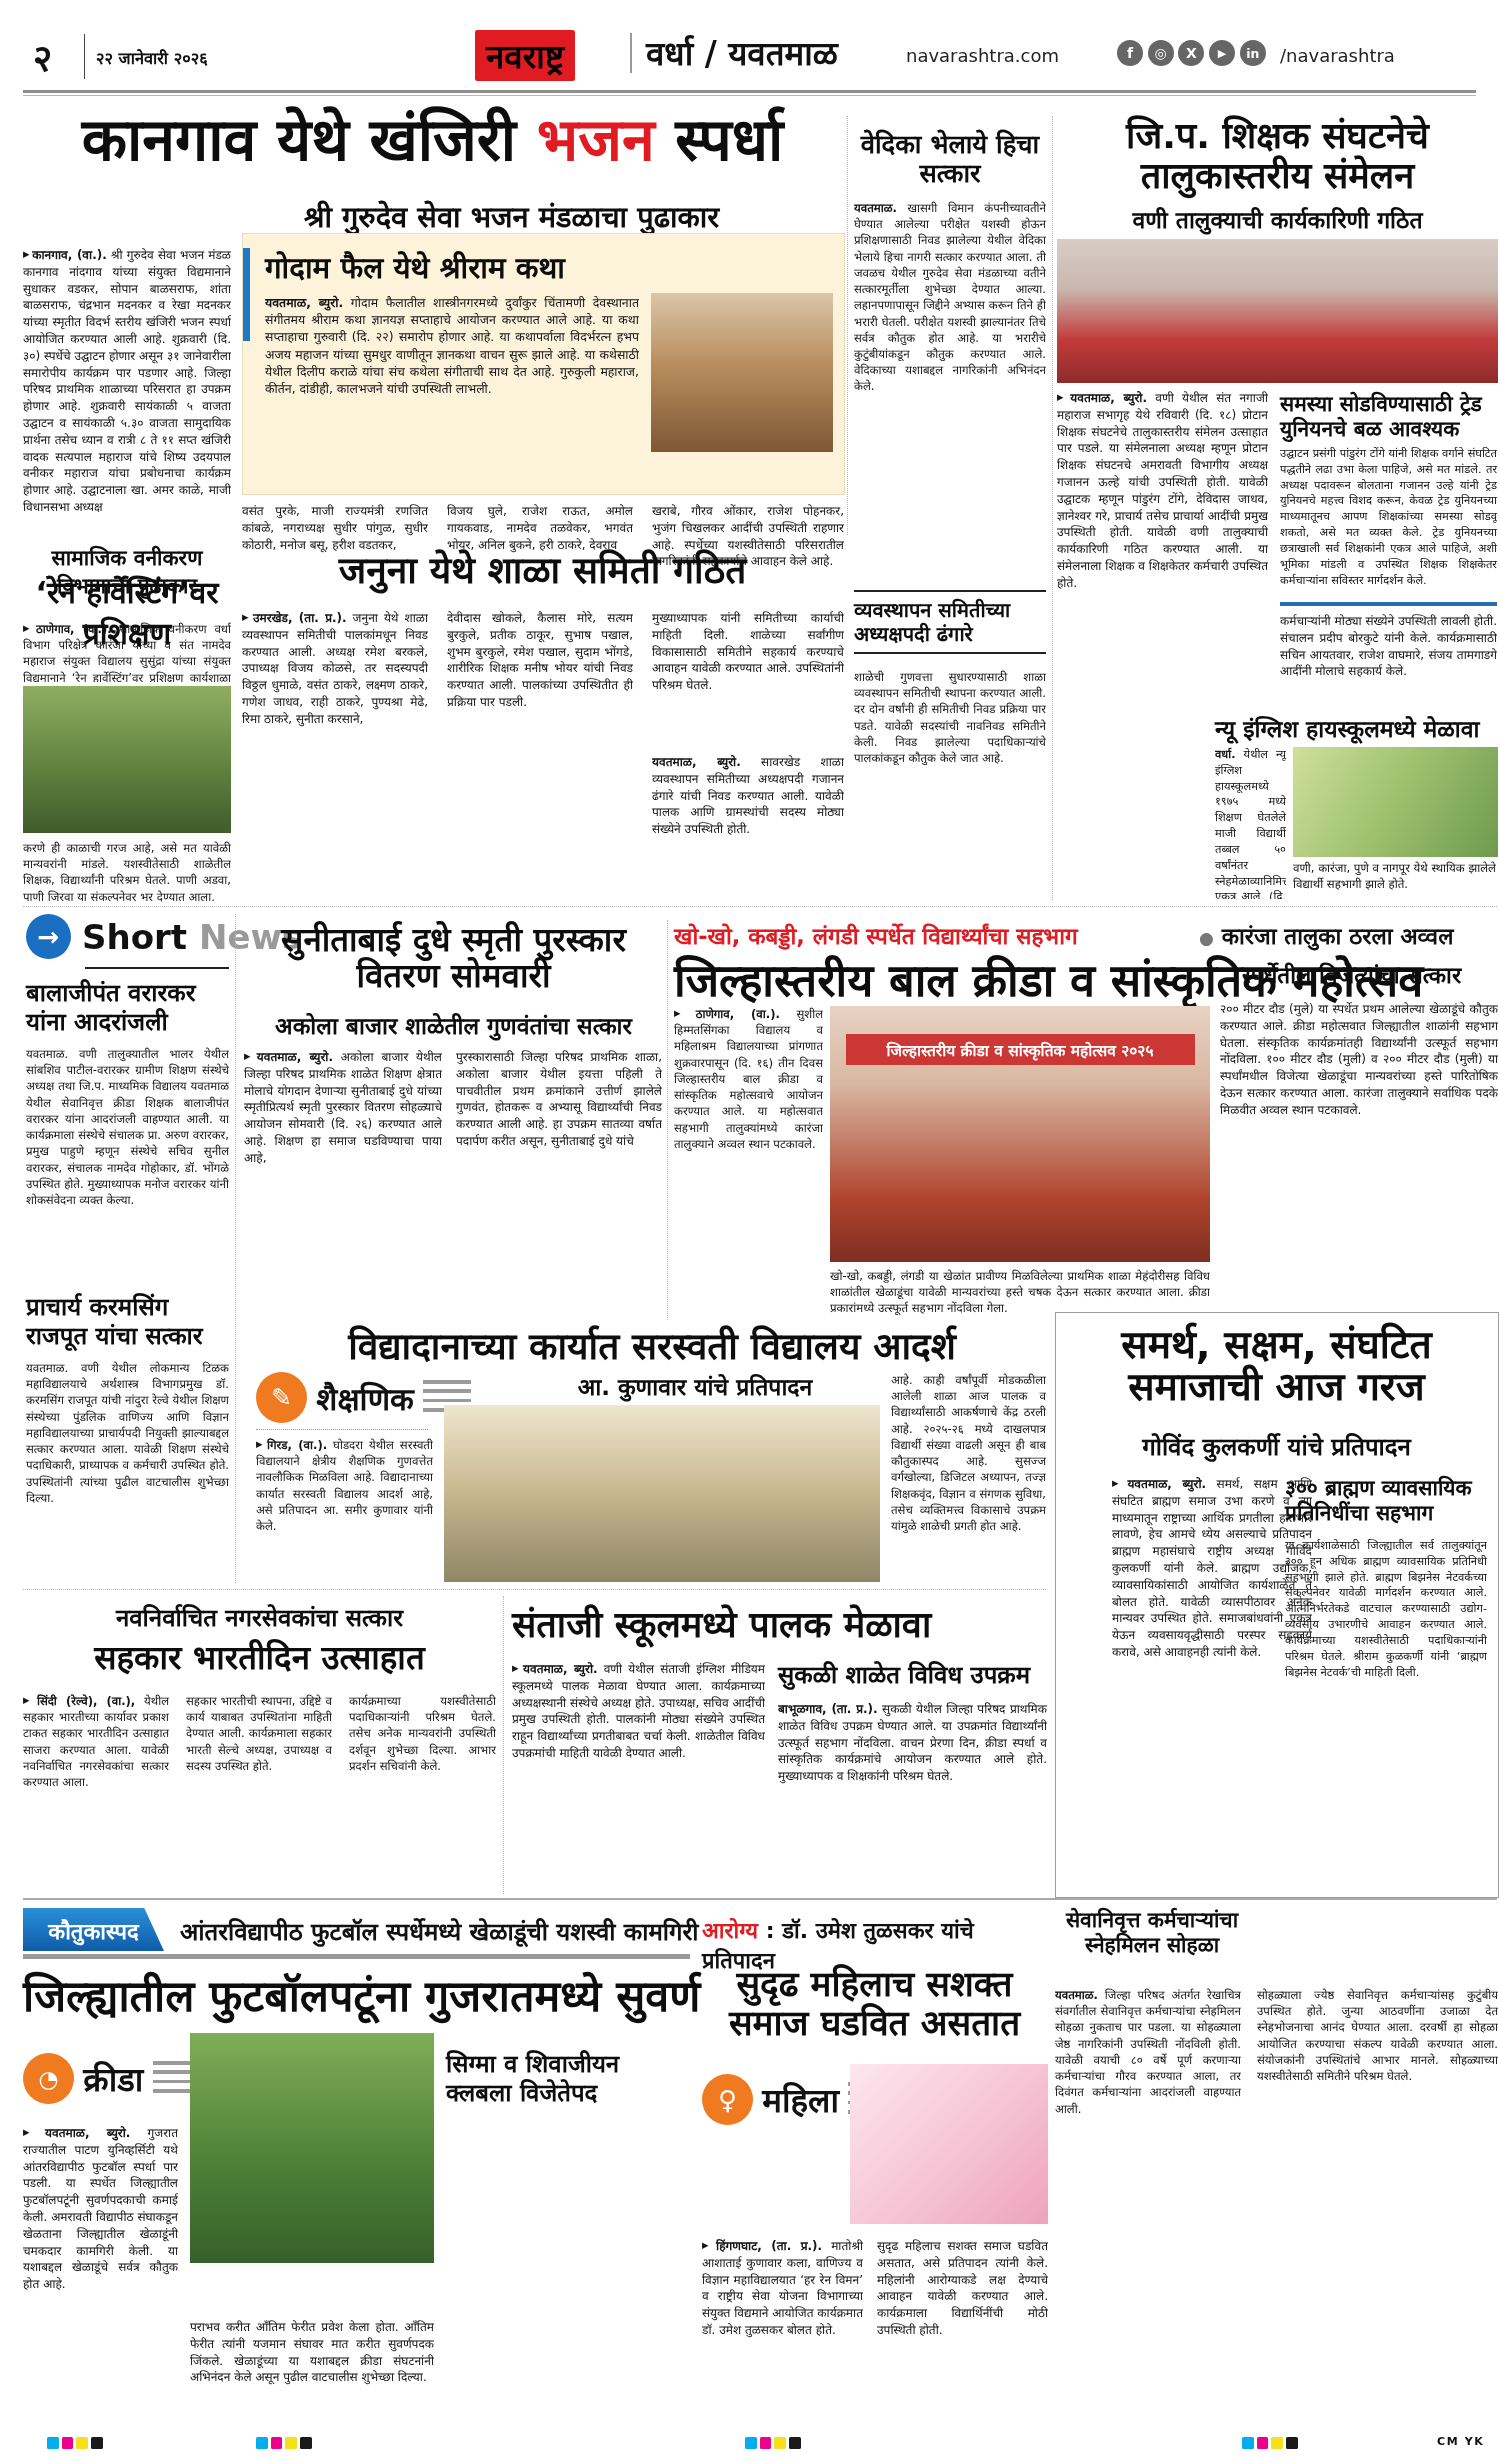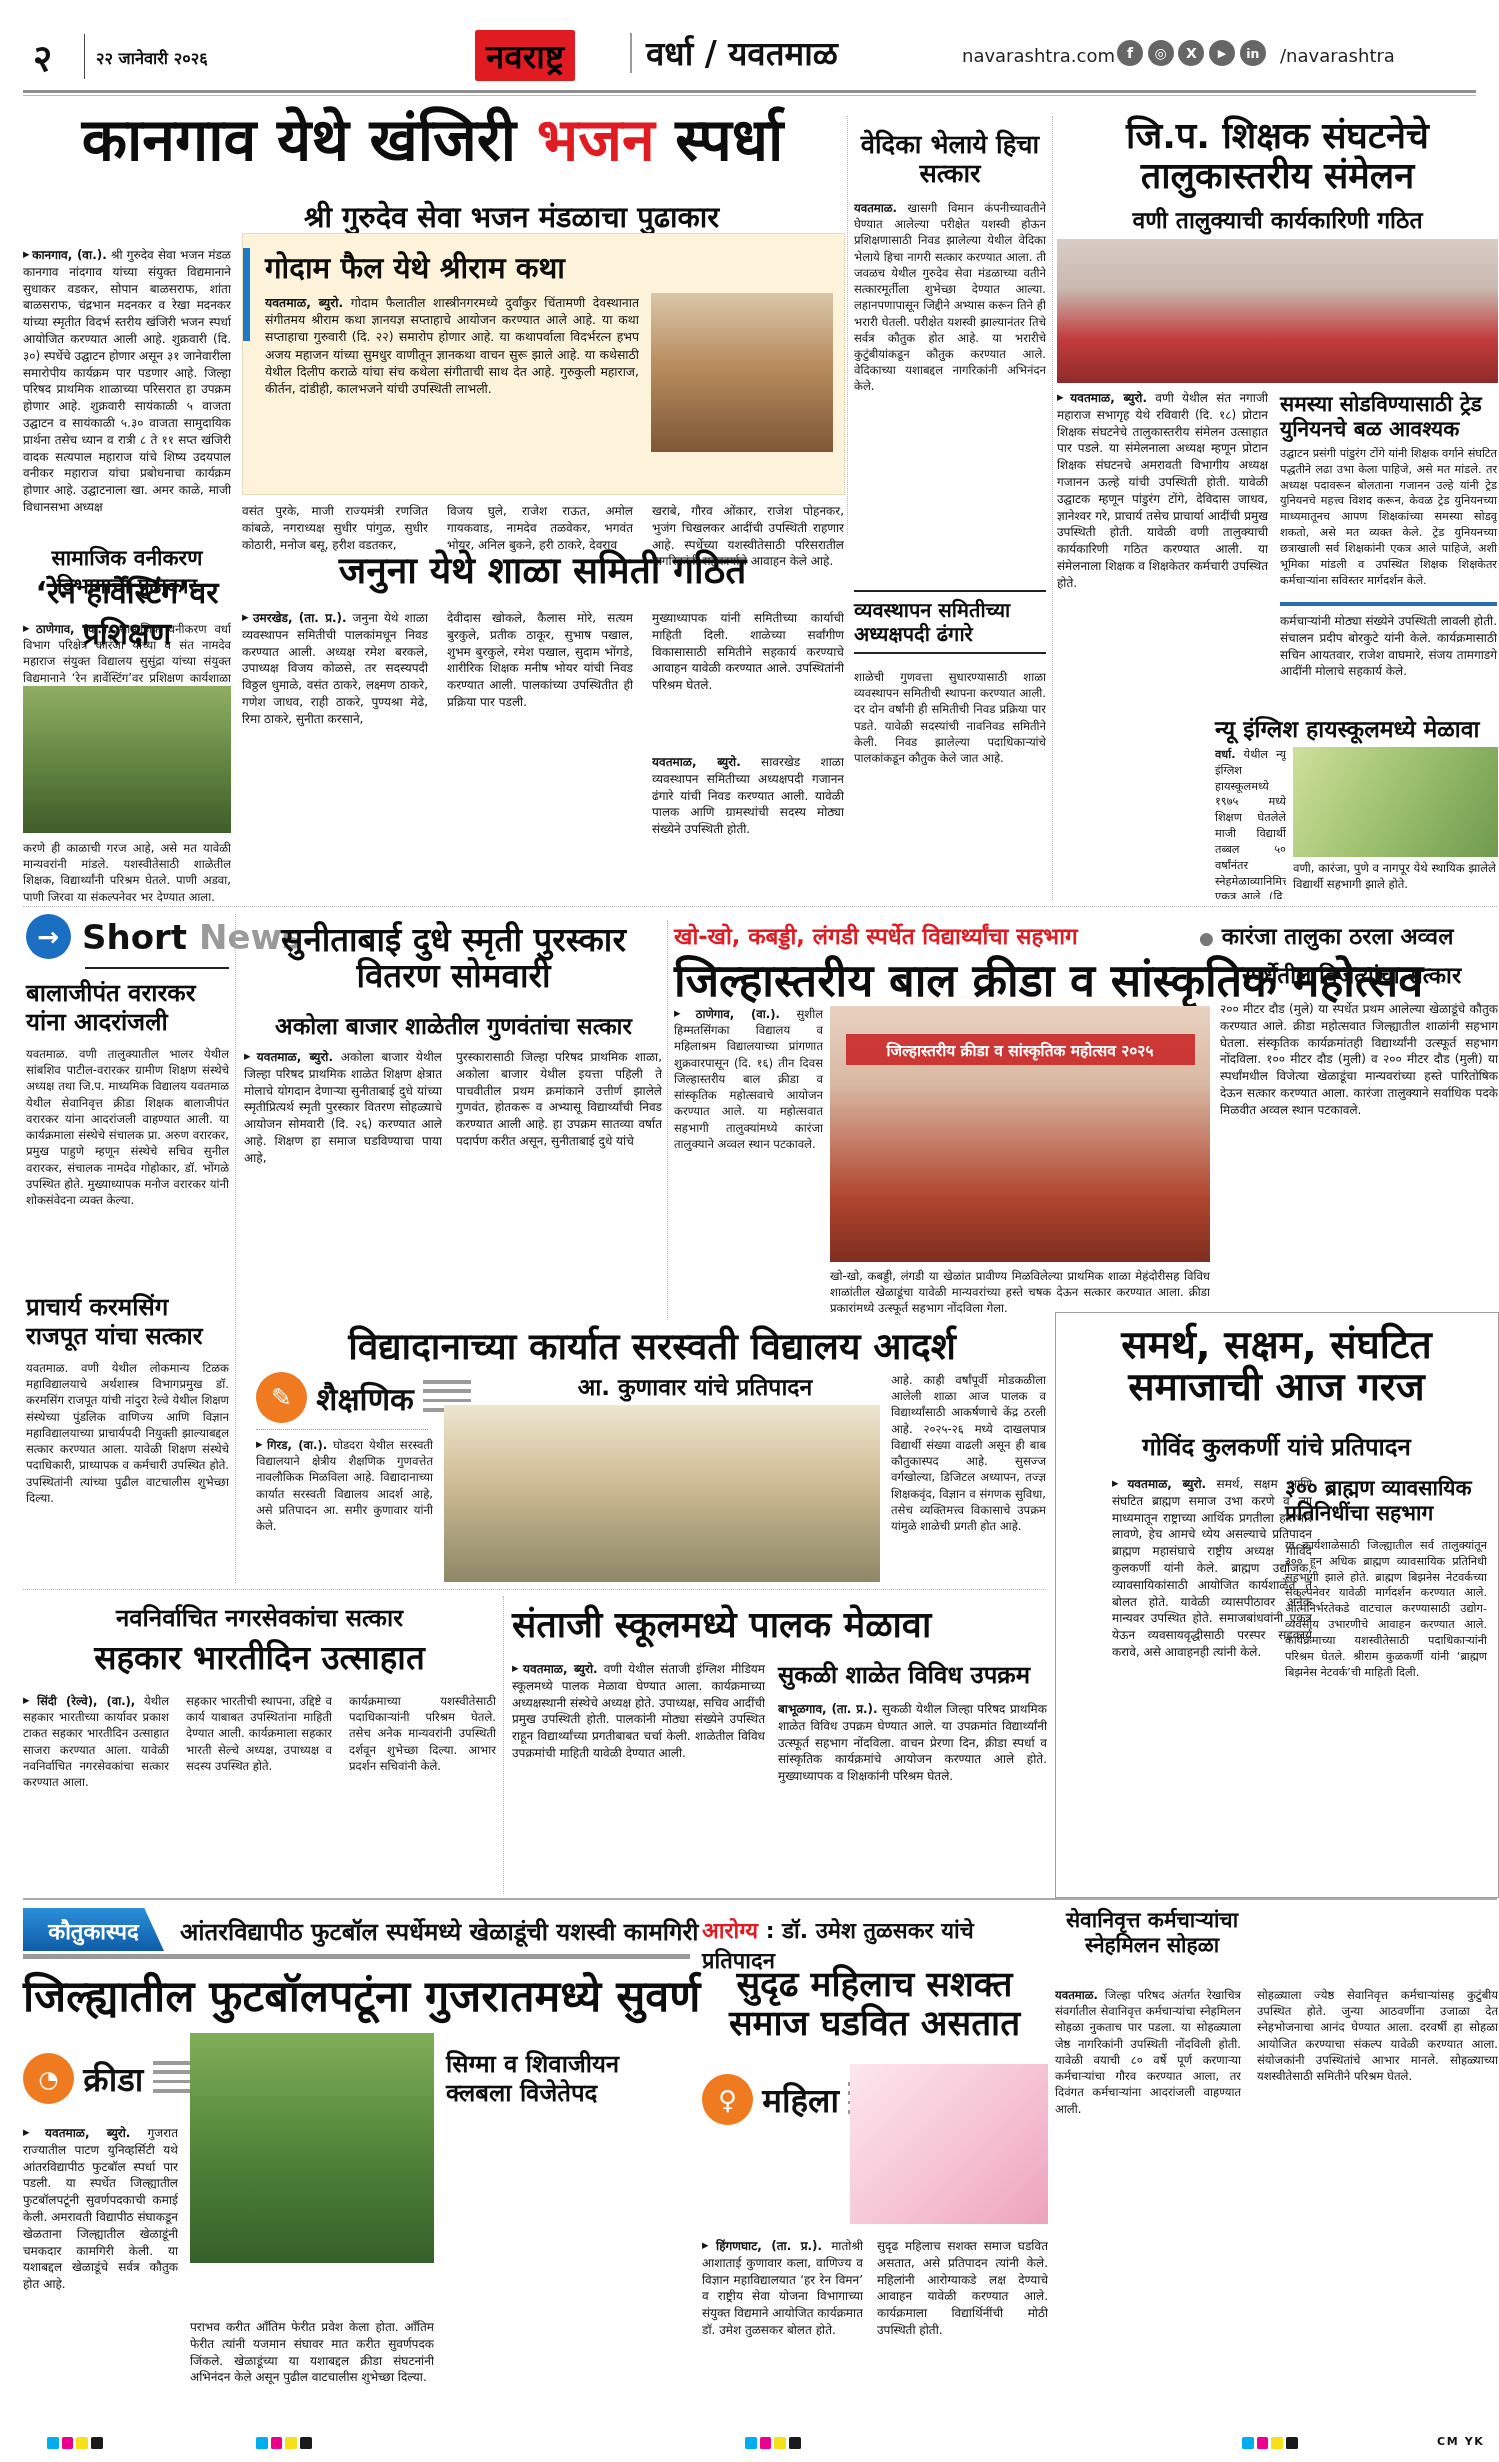--- a/index.html
+++ b/index.html
@@ -28,21 +28,21 @@
 <body>
 
 <div id="page">
 
   <div class="a" style="left:33px;top:31px;font-size:37px;font-weight:800;">२</div>
   <div class="a" style="left:84px;top:34px;height:45px;border-left:1.6px solid #444;"></div>
   <div class="a" style="left:96px;top:47px;font-size:16.3px;font-weight:700;">२२ जानेवारी २०२६</div>
   <div class="a" style="left:475px;top:29.5px;background:#e11b22;color:#000000;padding:3.1px 11px;font-size:33px;font-weight:800;border-radius:2.3px;">नवराष्ट्र</div>
   <div class="a" style="left:630px;top:33px;height:40px;border-left:2.3px solid #9a9a9a;"></div>
   <div class="a" style="left:646px;top:29.5px;font-size:33px;font-weight:800;">वर्धा / यवतमाळ</div>
-  <div class="a" style="left:962px;top:45px;font-size:18px;color:#222;">navarashtra.com</div>
+  <div class="a" style="left:906px;top:45px;font-size:18px;color:#222;">navarashtra.com</div>
   <div class="a" style="left:1117px;top:40px;display:flex;gap:4.7px;">
     <div class="circ" style="width:26px;height:26px;background:#666;font-size:14px;">f</div>
     <div class="circ" style="width:26px;height:26px;background:#666;font-size:14px;">◎</div>
     <div class="circ" style="width:26px;height:26px;background:#666;font-size:14px;">X</div>
     <div class="circ" style="width:26px;height:26px;background:#666;font-size:11px;">▶</div>
     <div class="circ" style="width:26px;height:26px;background:#666;font-size:12.4px;">in</div>
   </div>
   <div class="a" style="left:1280px;top:45px;font-size:18px;color:#222;">/navarashtra</div>
   <div class="a rule2" style="left:23px;top:90px;width:1453px;"></div>
 

